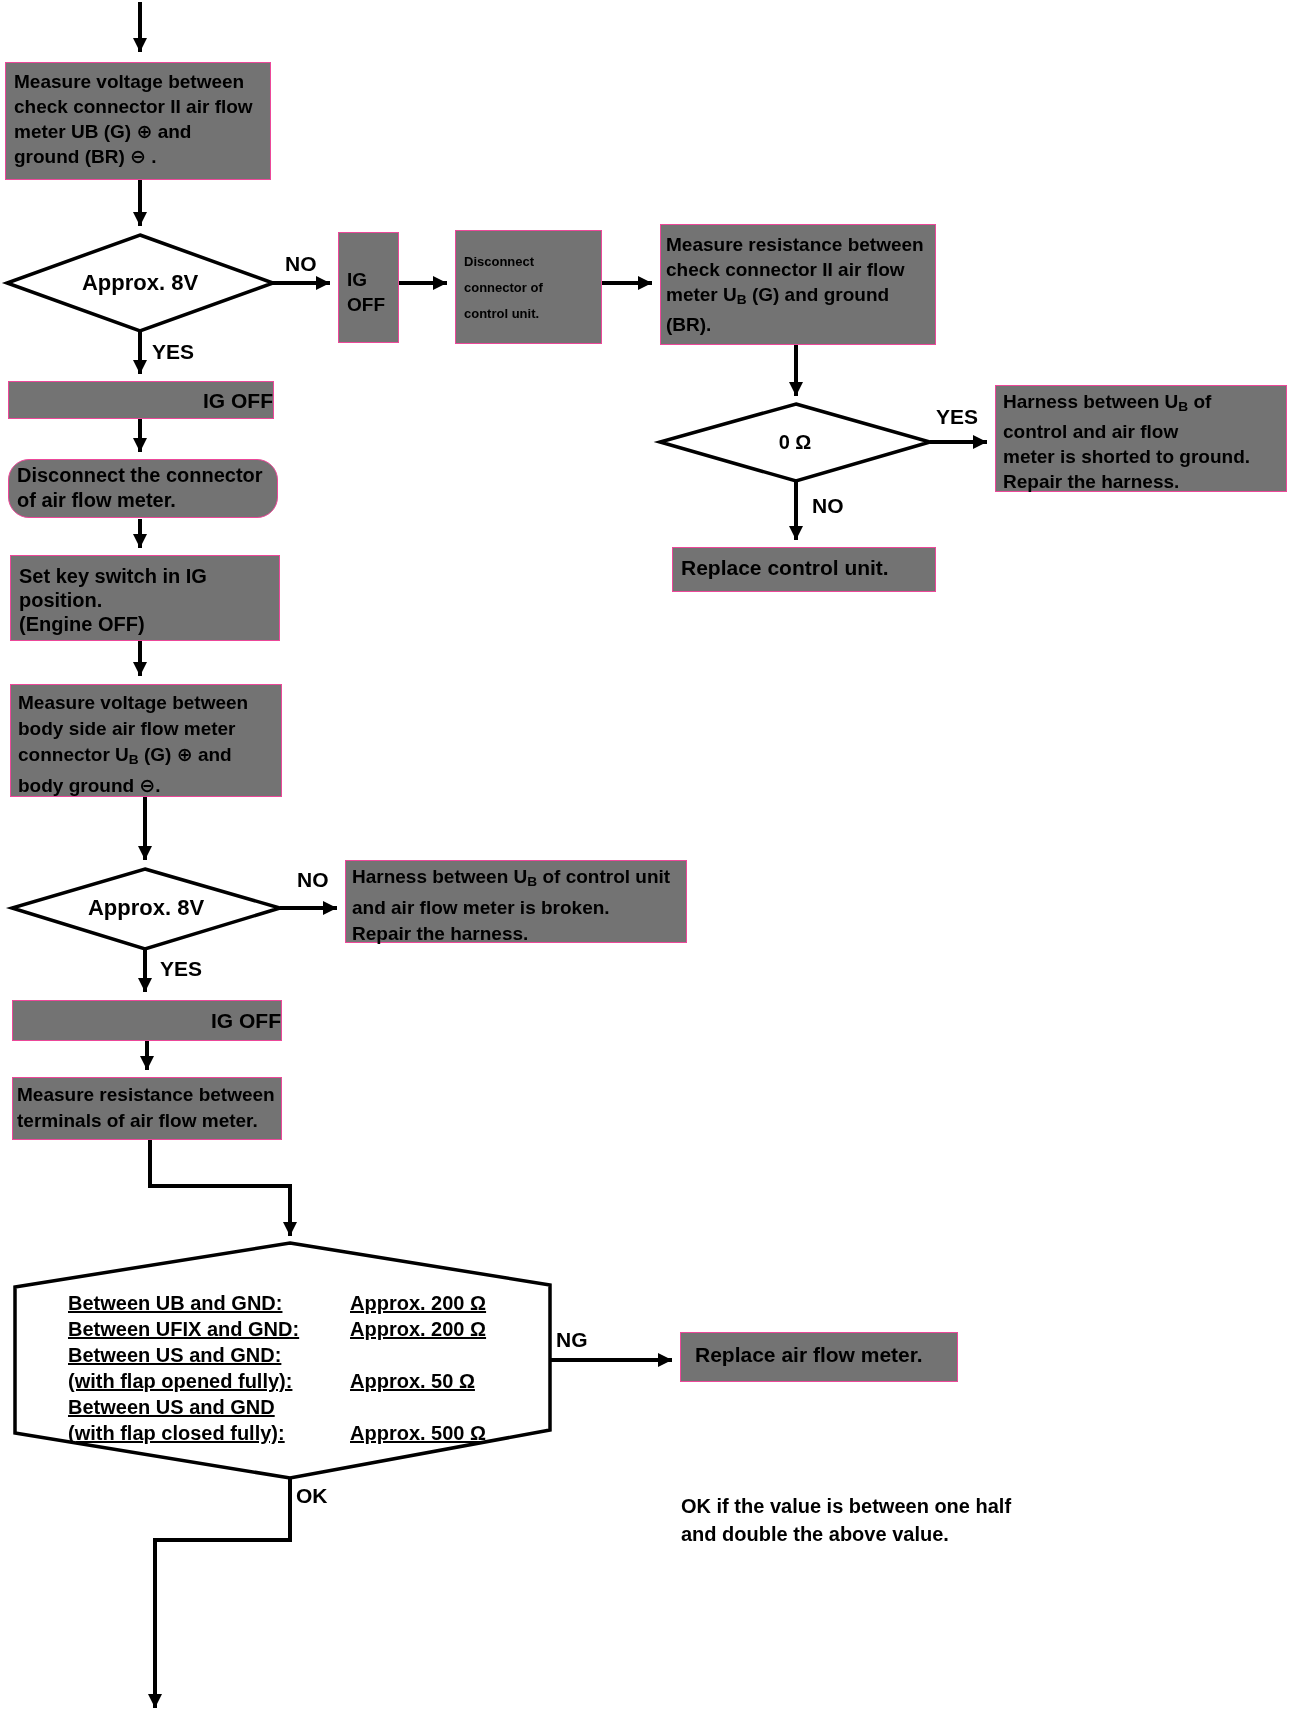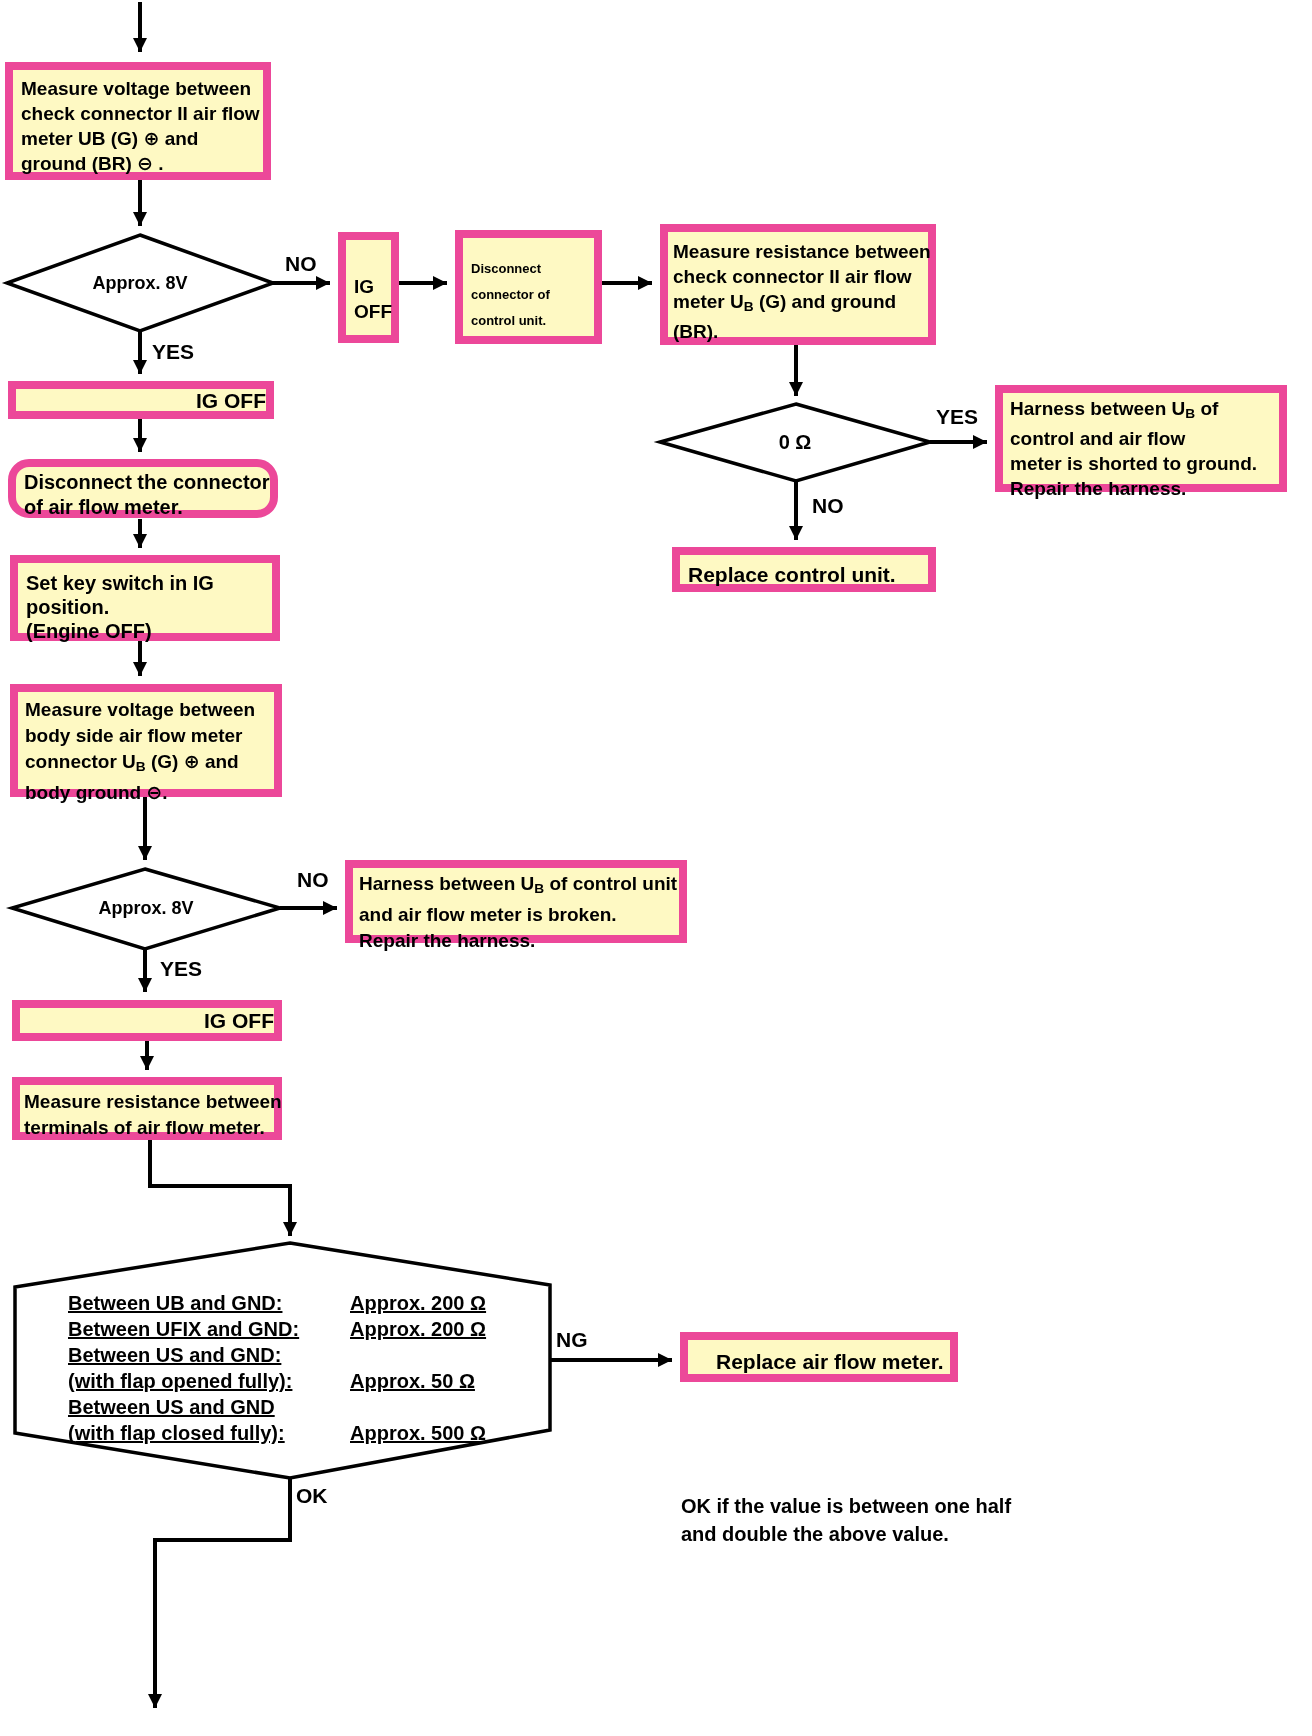--- a/index.html
+++ b/index.html
@@ -6,28 +6,28 @@
   #canvas{
     position:relative;
     width:1312px;height:1736px;
     background:#fff;
     font-family:"Liberation Sans","DejaVu Sans",sans-serif;
     color:#000;
   }
   #wires{position:absolute;left:0;top:0;z-index:1;}
   .box{
     position:absolute;z-index:2;box-sizing:border-box;
-    background:#fef9c3;border:8px solid #ec4899;
+    background:#737373;border:1px solid #ec4899;
     font-weight:bold;font-size:19px;line-height:25px;
     padding:6px 8px;
   }
   .box .line{white-space:nowrap;}
   .center{display:flex;align-items:center;justify-content:flex-end;text-align:center;}
   .dtext{
-    position:absolute;z-index:3;font-weight:bold;font-size:18px;
+    position:absolute;z-index:3;font-weight:bold;font-size:22px;
     display:flex;align-items:center;justify-content:center;text-align:center;
   }
   .edge-label{position:absolute;z-index:3;font-weight:bold;font-size:21px;white-space:nowrap;}
   .sub{font-size:0.72em;vertical-align:-0.22em;}
   .hexrows{position:absolute;z-index:3;left:68px;top:1290px;width:440px;font-weight:bold;font-size:20px;line-height:26px;text-decoration:underline;}
   .hexrow{display:flex;}
   .hexrow .hlabel{width:282px;white-space:nowrap;}
   .hexrow .hvalue{white-space:nowrap;}
   .note{position:absolute;z-index:3;left:681px;top:1492px;font-weight:bold;font-size:20px;line-height:28px;}
 </style>
@@ -137,21 +137,21 @@
 
   <div class="box center" style="left:12px;top:1000px;width:270px;height:41px;font-size:21px;padding:0;">
     <div class="line">IG OFF</div>
   </div>
 
   <div class="box" style="left:12px;top:1077px;width:270px;height:63px;padding:4px 4px;line-height:26px;">
     <div class="line">Measure resistance between</div>
     <div class="line">terminals of air flow meter.</div>
   </div>
 
-  <div class="box" style="left:680px;top:1332px;width:278px;height:50px;font-size:21px;padding:9px 28px;">
+  <div class="box" style="left:680px;top:1332px;width:278px;height:50px;font-size:21px;padding:9px 14px;">
     <div class="line">Replace air flow meter.</div>
   </div>
 
   <div class="dtext" style="left:7px;top:259px;width:266px;height:48px;">Approx. 8V</div>
   <div class="dtext" style="left:660px;top:420px;width:270px;height:44px;font-size:20px;">0 Ω</div>
   <div class="dtext" style="left:12px;top:884px;width:268px;height:48px;">Approx. 8V</div>
 
   <div class="hexrows">
     <div class="hexrow">
       <span class="hlabel">Between UB and GND:</span>

